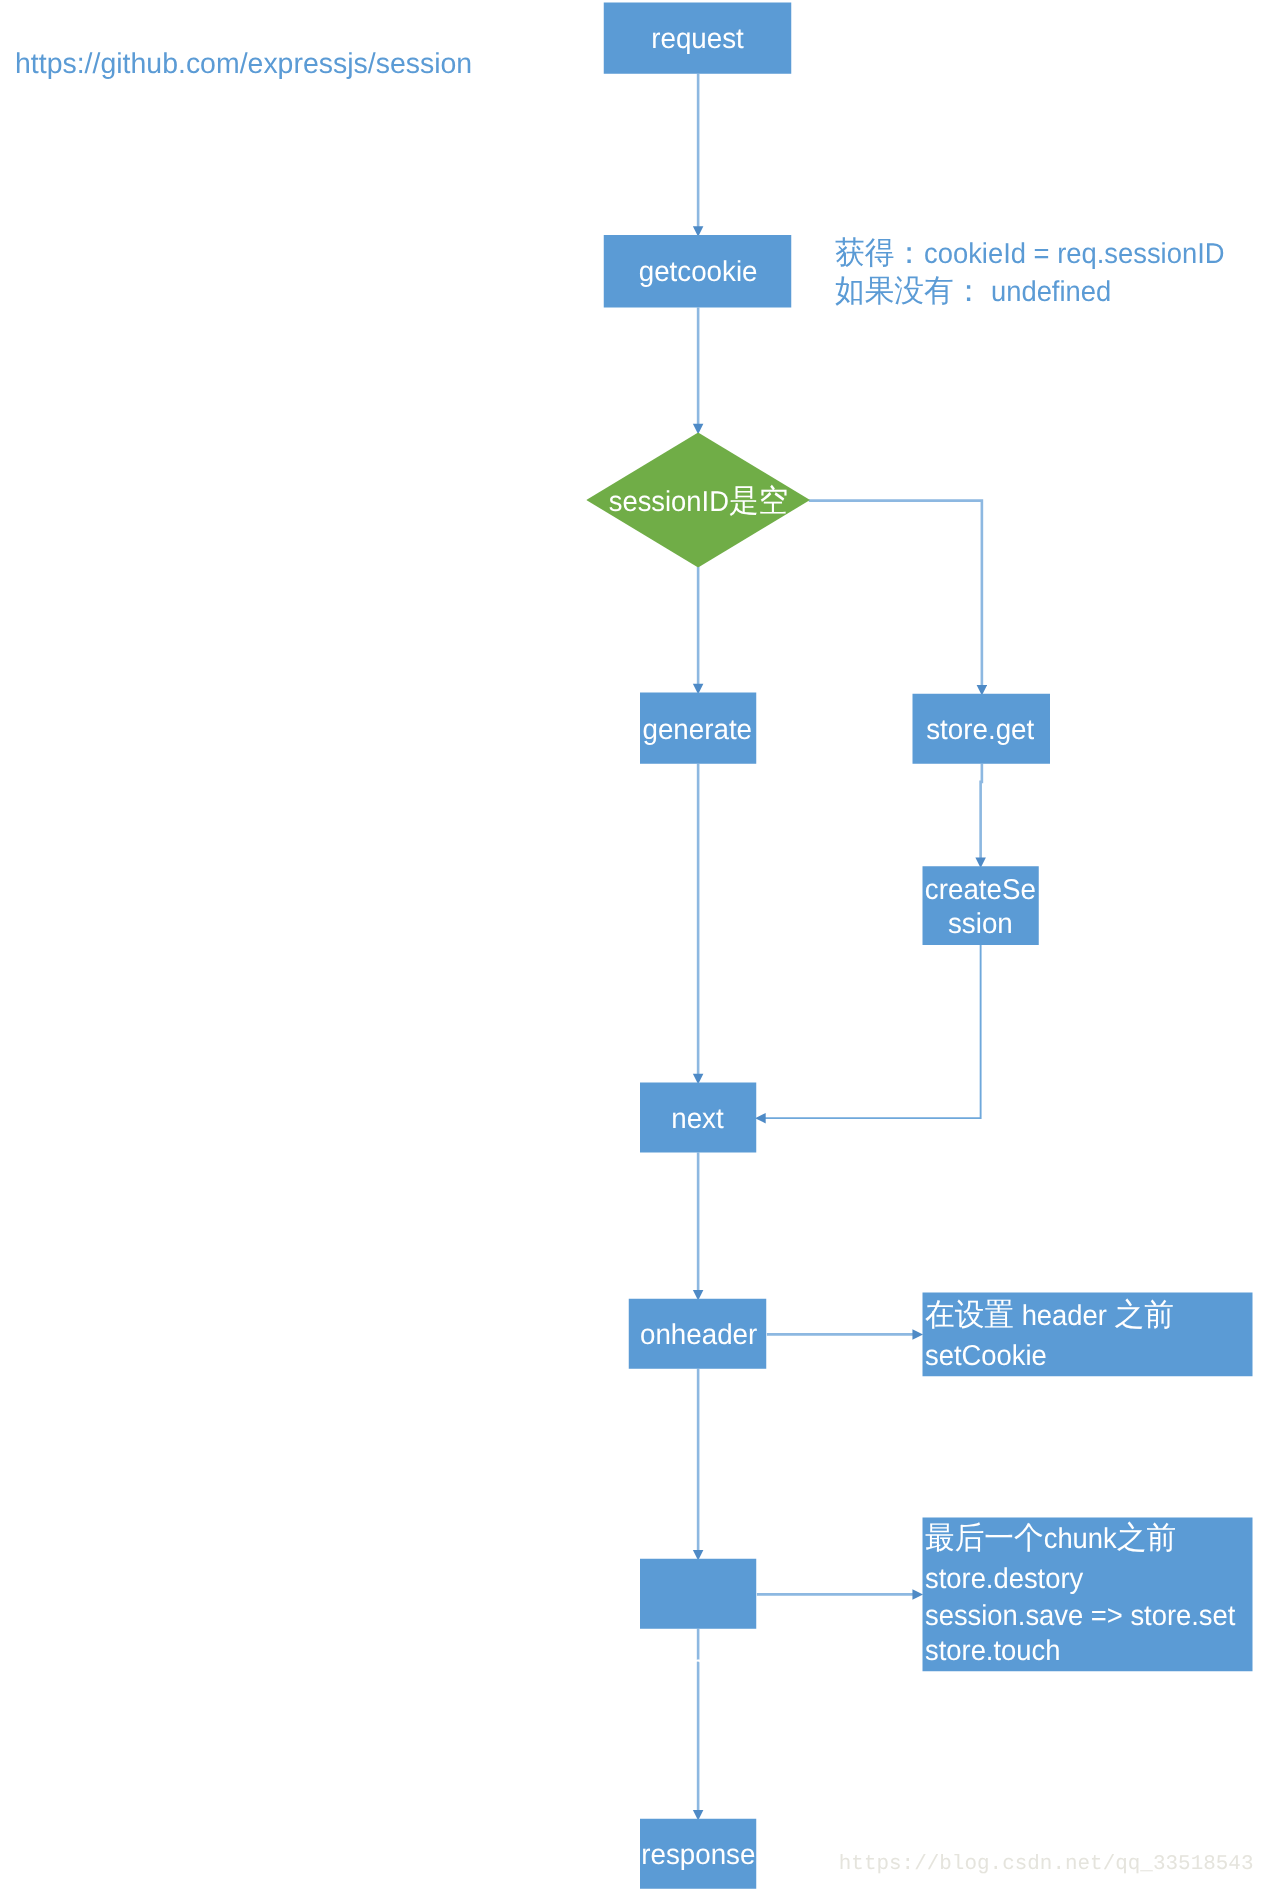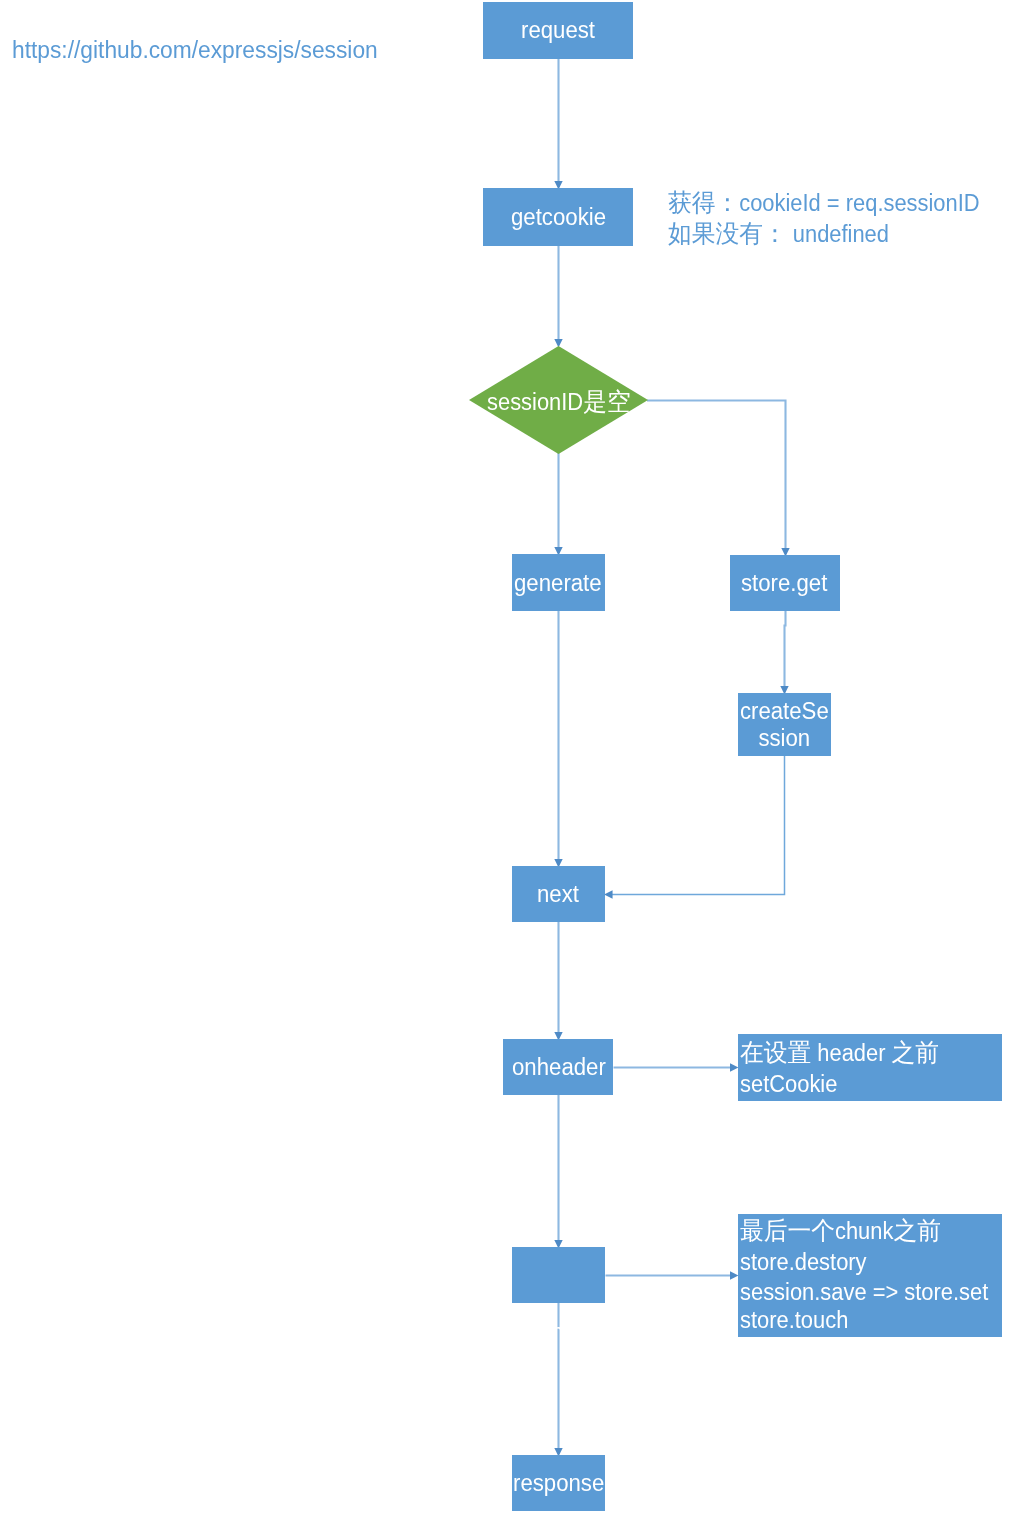--- a/index.html
+++ b/index.html
@@ -89,13 +89,14 @@
 
   <div class="note" style="left:738px;top:1214px;width:264px;height:123px;"></div>
   <div class="txt notetxt" style="left:740px;top:1216px;"><span class="cjk">最后一个</span>chunk<span class="cjk">之前</span></div>
   <div class="txt notetxt" style="left:740px;top:1248px;">store.destory</div>
   <div class="txt notetxt" style="left:740px;top:1278px;">session.save =&gt; store.set</div>
   <div class="txt notetxt" style="left:740px;top:1306px;">store.touch</div>
 
   <div class="node" style="left:512px;top:1455px;width:93px;height:56px;"></div>
   <div class="txt nlabel" style="left:513px;top:1469px;">response</div>
 
+  <div class="watermark" style="left:671px;top:1482px;">https://blog.csdn.net/qq_33518543</div>
 </div>
 
 </body></html>

